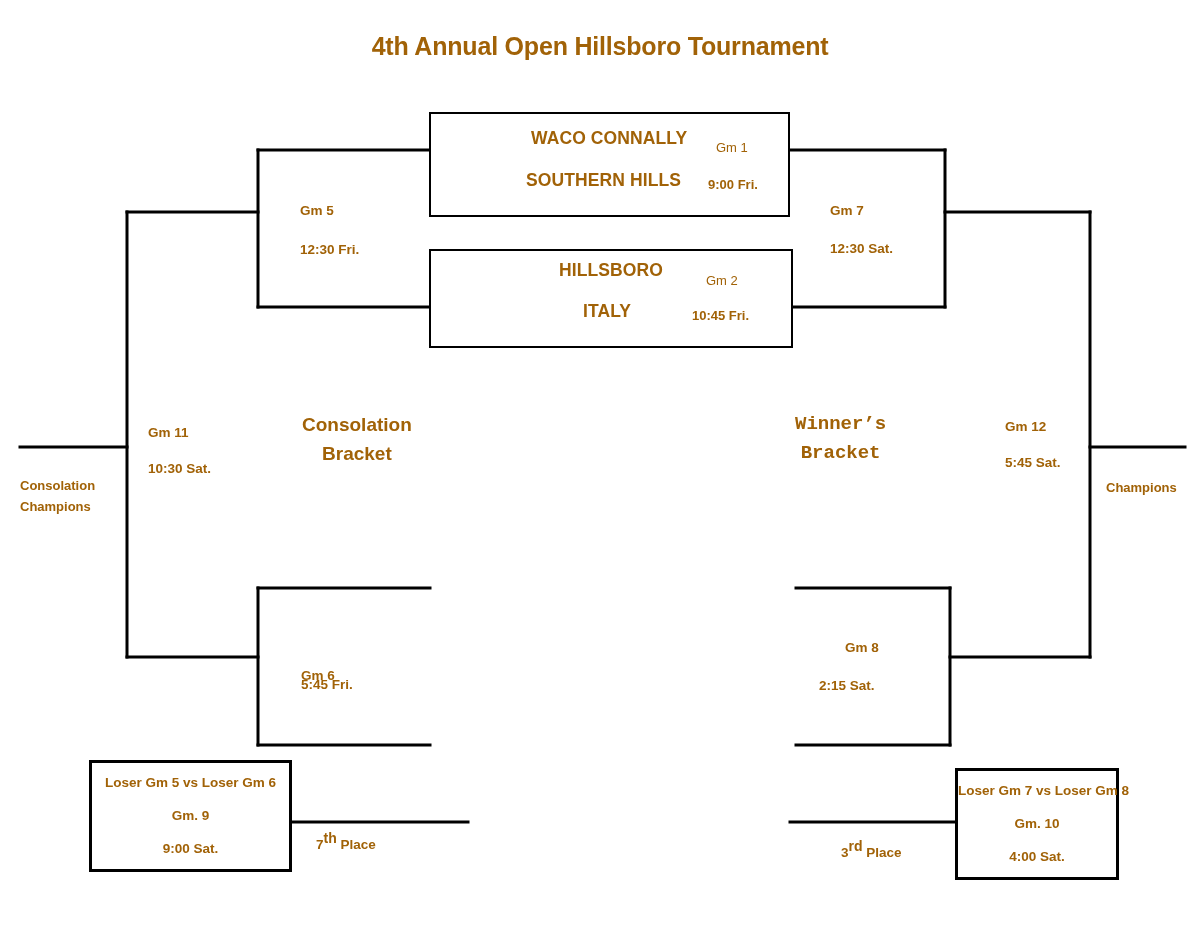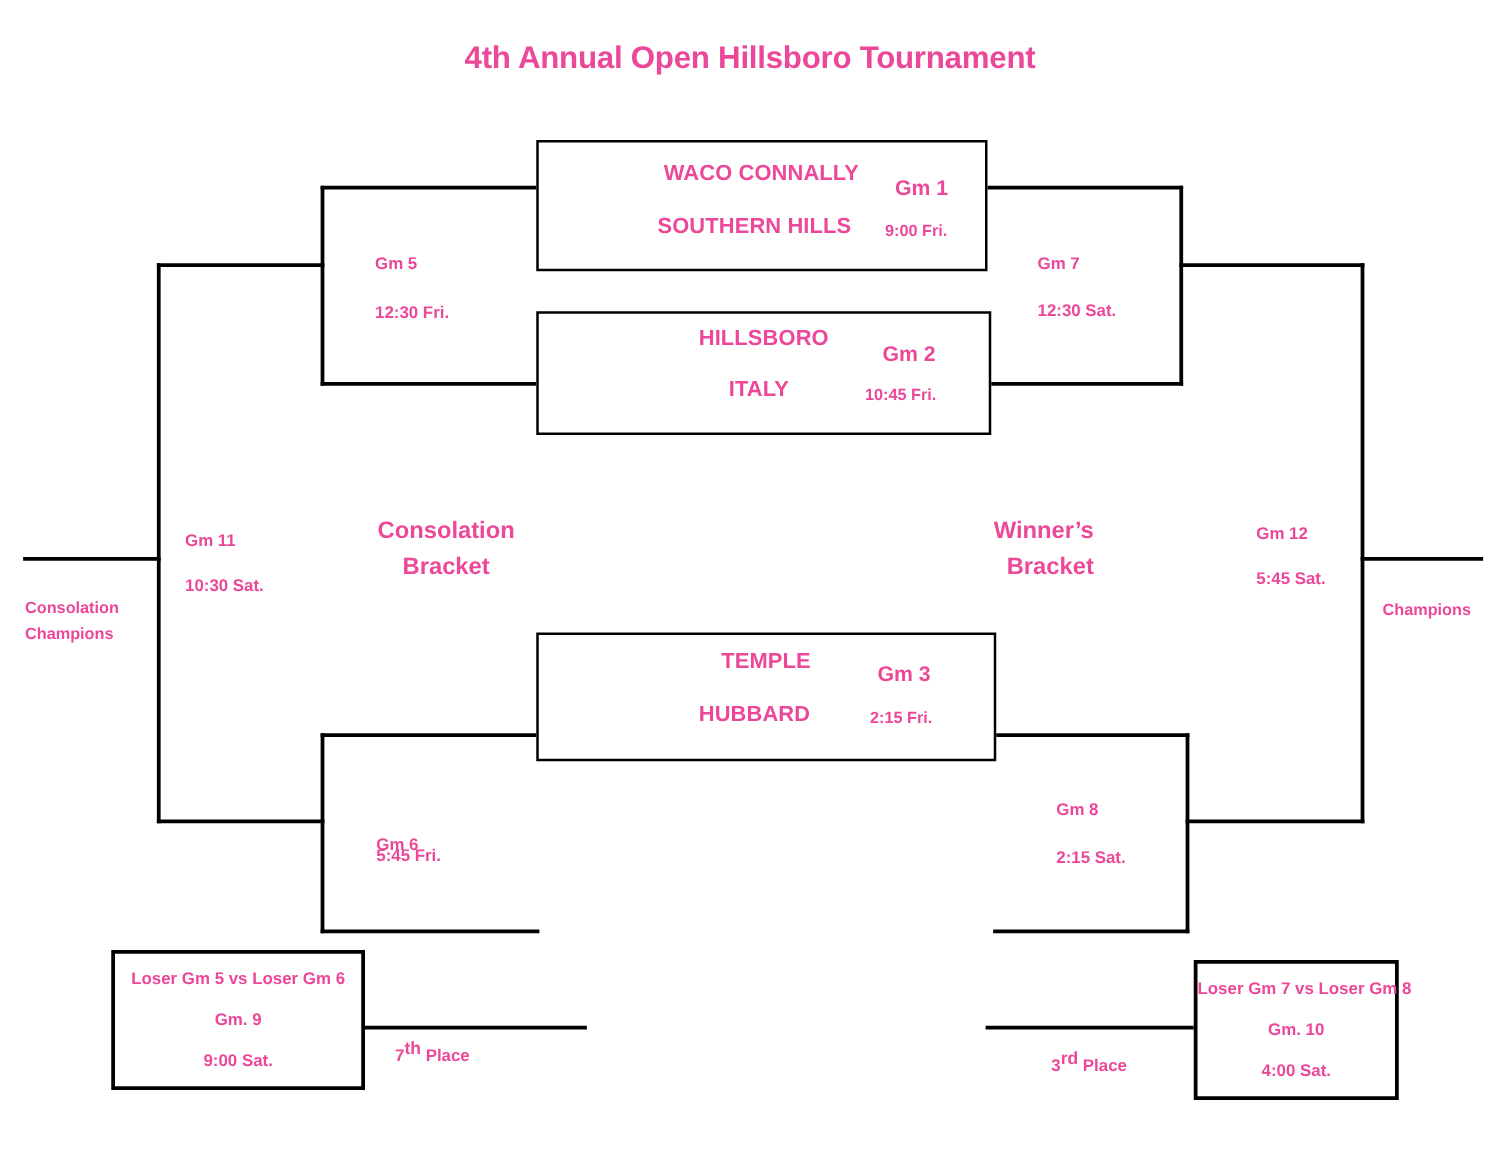--- a/index.html
+++ b/index.html
@@ -21,41 +21,41 @@
   #bracket-lines {
     position: absolute;
     top: 0;
     left: 0;
     width: 1200px;
     height: 927px;
   }
   .lbl {
     position: absolute;
     font-weight: bold;
-    color: #ec4899;
+    color: #a16207;
     white-space: nowrap;
     line-height: 1.15;
   }
   .title {
     font-size: 25px;
     font-weight: bold;
     letter-spacing: -0.2px;
     text-align: center;
     width: 100%;
     top: 32px;
     left: 0;
   }
   .team {
     font-size: 17.5px;
     font-weight: bold;
     letter-spacing: 0.1px;
   }
   .gmname {
-    font-size: 17px;
-    font-weight: bold;
+    font-size: 13px;
+    font-weight: normal;
   }
   .gmtime {
     font-size: 13px;
     font-weight: bold;
   }
   .conn-gm {
     font-size: 13.5px;
     font-weight: bold;
   }
   .bracket-title {
@@ -150,52 +150,46 @@
     <div class="lbl gmtime" style="left:277px; top:64px;">9:00 Fri.</div>
   </div>
 
   <div class="matchbox" style="left:429px; top:249px; width:364px; height:99px;">
     <div class="lbl team team-row" style="left:128px; top:9px;">HILLSBORO</div>
     <div class="lbl team team-row" style="left:152px; top:50px;">ITALY</div>
     <div class="lbl gmname" style="left:275px; top:23px;">Gm 2</div>
     <div class="lbl gmtime" style="left:261px; top:58px;">10:45 Fri.</div>
   </div>
 
-  <div class="matchbox" style="left:429px; top:506px; width:368px; height:103px;">
-    <div class="lbl team team-row" style="left:146px; top:10px;">TEMPLE</div>
-    <div class="lbl team team-row" style="left:128px; top:53px;">HUBBARD</div>
-    <div class="lbl gmname" style="left:271px; top:22px;">Gm 3</div>
-    <div class="lbl gmtime" style="left:265px; top:59px;">2:15 Fri.</div>
-  </div>
 
 
   <div class="lbl conn-gm" style="left:300px; top:203px;">Gm 5</div>
   <div class="lbl conn-gm" style="left:300px; top:242px;">12:30  Fri.</div>
 
   <div class="lbl conn-gm" style="left:301px; top:668px;">Gm 6</div>
   <div class="lbl conn-gm" style="left:301px; top:677px;">5:45 Fri.</div>
 
   <div class="lbl conn-gm" style="left:830px; top:203px;">Gm 7</div>
   <div class="lbl conn-gm" style="left:830px; top:241px;">12:30 Sat.</div>
 
   <div class="lbl conn-gm" style="left:845px; top:640px;">Gm 8</div>
-  <div class="lbl conn-gm" style="left:845px; top:678px;">2:15 Sat.</div>
+  <div class="lbl conn-gm" style="left:819px; top:678px;">2:15 Sat.</div>
 
   <div class="lbl conn-gm" style="left:148px; top:425px;">Gm 11</div>
   <div class="lbl conn-gm" style="left:148px; top:461px;">10:30 Sat.</div>
 
   <div class="lbl conn-gm" style="left:1005px; top:419px;">Gm 12</div>
   <div class="lbl conn-gm" style="left:1005px; top:455px;">5:45 Sat.</div>
 
   <div class="lbl bracket-title" style="left:302px; top:410px;">
     <div>Consolation</div>
     <div>Bracket</div>
   </div>
 
-  <div class="lbl bracket-title" style="left:795px; top:410px; text-align:right;">
+  <div class="lbl bracket-title" style="left:795px; top:410px; text-align:center;font-family:Liberation Mono, monospace;">
     <div>Winner’s</div>
     <div>Bracket</div>
   </div>
 
   <div class="lbl edge-label" style="left:20px; top:476px;">
     <div>Consolation</div>
     <div>Champions</div>
   </div>
 
   <div class="lbl edge-label" style="left:1106px; top:478px;">Champions</div>

